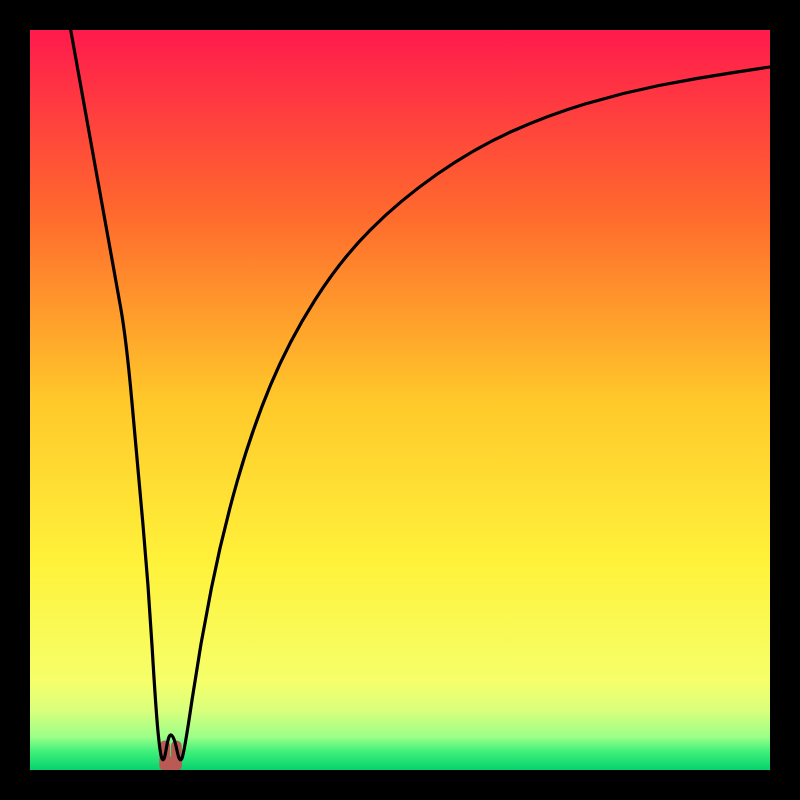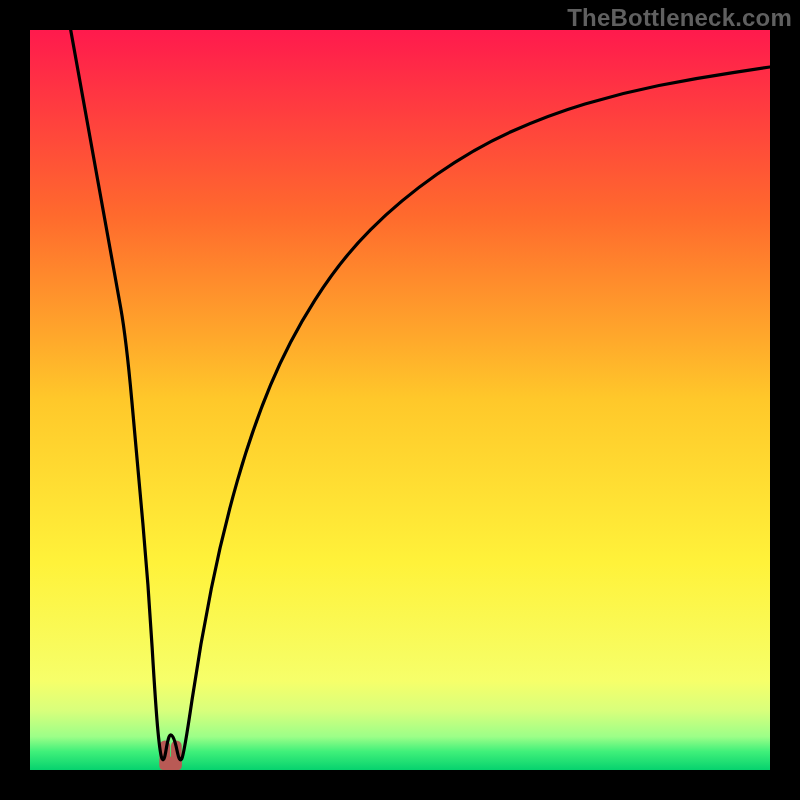--- a/index.html
+++ b/index.html
@@ -54,14 +54,13 @@
             <stop offset="100.0%" stop-color="#06d26e"></stop>
           </linearGradient>
         </defs>
         <rect x="0" y="0" width="740" height="740" fill="url(#bg-grad)"></rect>
         <rect x="129.5" y="710.4" width="10.655999999999999" height="29.6" rx="5.327999999999999" fill="#b95a55"></rect>
         <rect x="141.04399999999998" y="710.4" width="10.655999999999999" height="29.6" rx="5.327999999999999" fill="#b95a55"></rect>
         <rect x="129.5" y="726.68" width="22.2" height="13.32" rx="3.9959999999999996" fill="#b95a55"></rect>
         <path d="M 40.70 0.00 Q 51.80 61.42 57.35 92.50 Q 62.90 123.58 68.45 154.29 Q 74.00 185.00 79.55 215.71 Q 85.10 246.42 90.65 277.50 Q 96.20 308.58 101.75 370.00 Q 107.30 431.42 112.85 493.21 Q 118.40 555.00 122.10 616.79 Q 125.80 678.58 128.02 701.89 Q 130.24 725.20 132.09 728.90 Q 133.94 732.60 135.79 721.50 Q 137.64 710.40 139.12 706.70 Q 140.60 703.00 142.82 706.70 Q 145.04 710.40 147.26 721.50 Q 149.48 732.60 151.70 728.90 Q 153.92 725.20 162.06 669.70 Q 170.20 614.20 181.30 558.70 Q 192.40 503.20 207.20 451.40 Q 222.00 399.60 240.50 355.20 Q 259.00 310.80 284.90 270.10 Q 310.80 229.40 340.40 199.80 Q 370.00 170.20 407.00 144.30 Q 444.00 118.40 481.00 101.75 Q 518.00 85.10 555.00 74.00 Q 592.00 62.90 629.00 55.50 Q 666.00 48.10 703.00 42.55 L 740.00 37.00" fill="none" stroke="#000" stroke-width="3.2" stroke-linecap="round" stroke-linejoin="round"></path>
       </svg>
   </div>
-  <div class="watermark">TheBottleneck.com</div>
 </div>
 
 </body></html>

